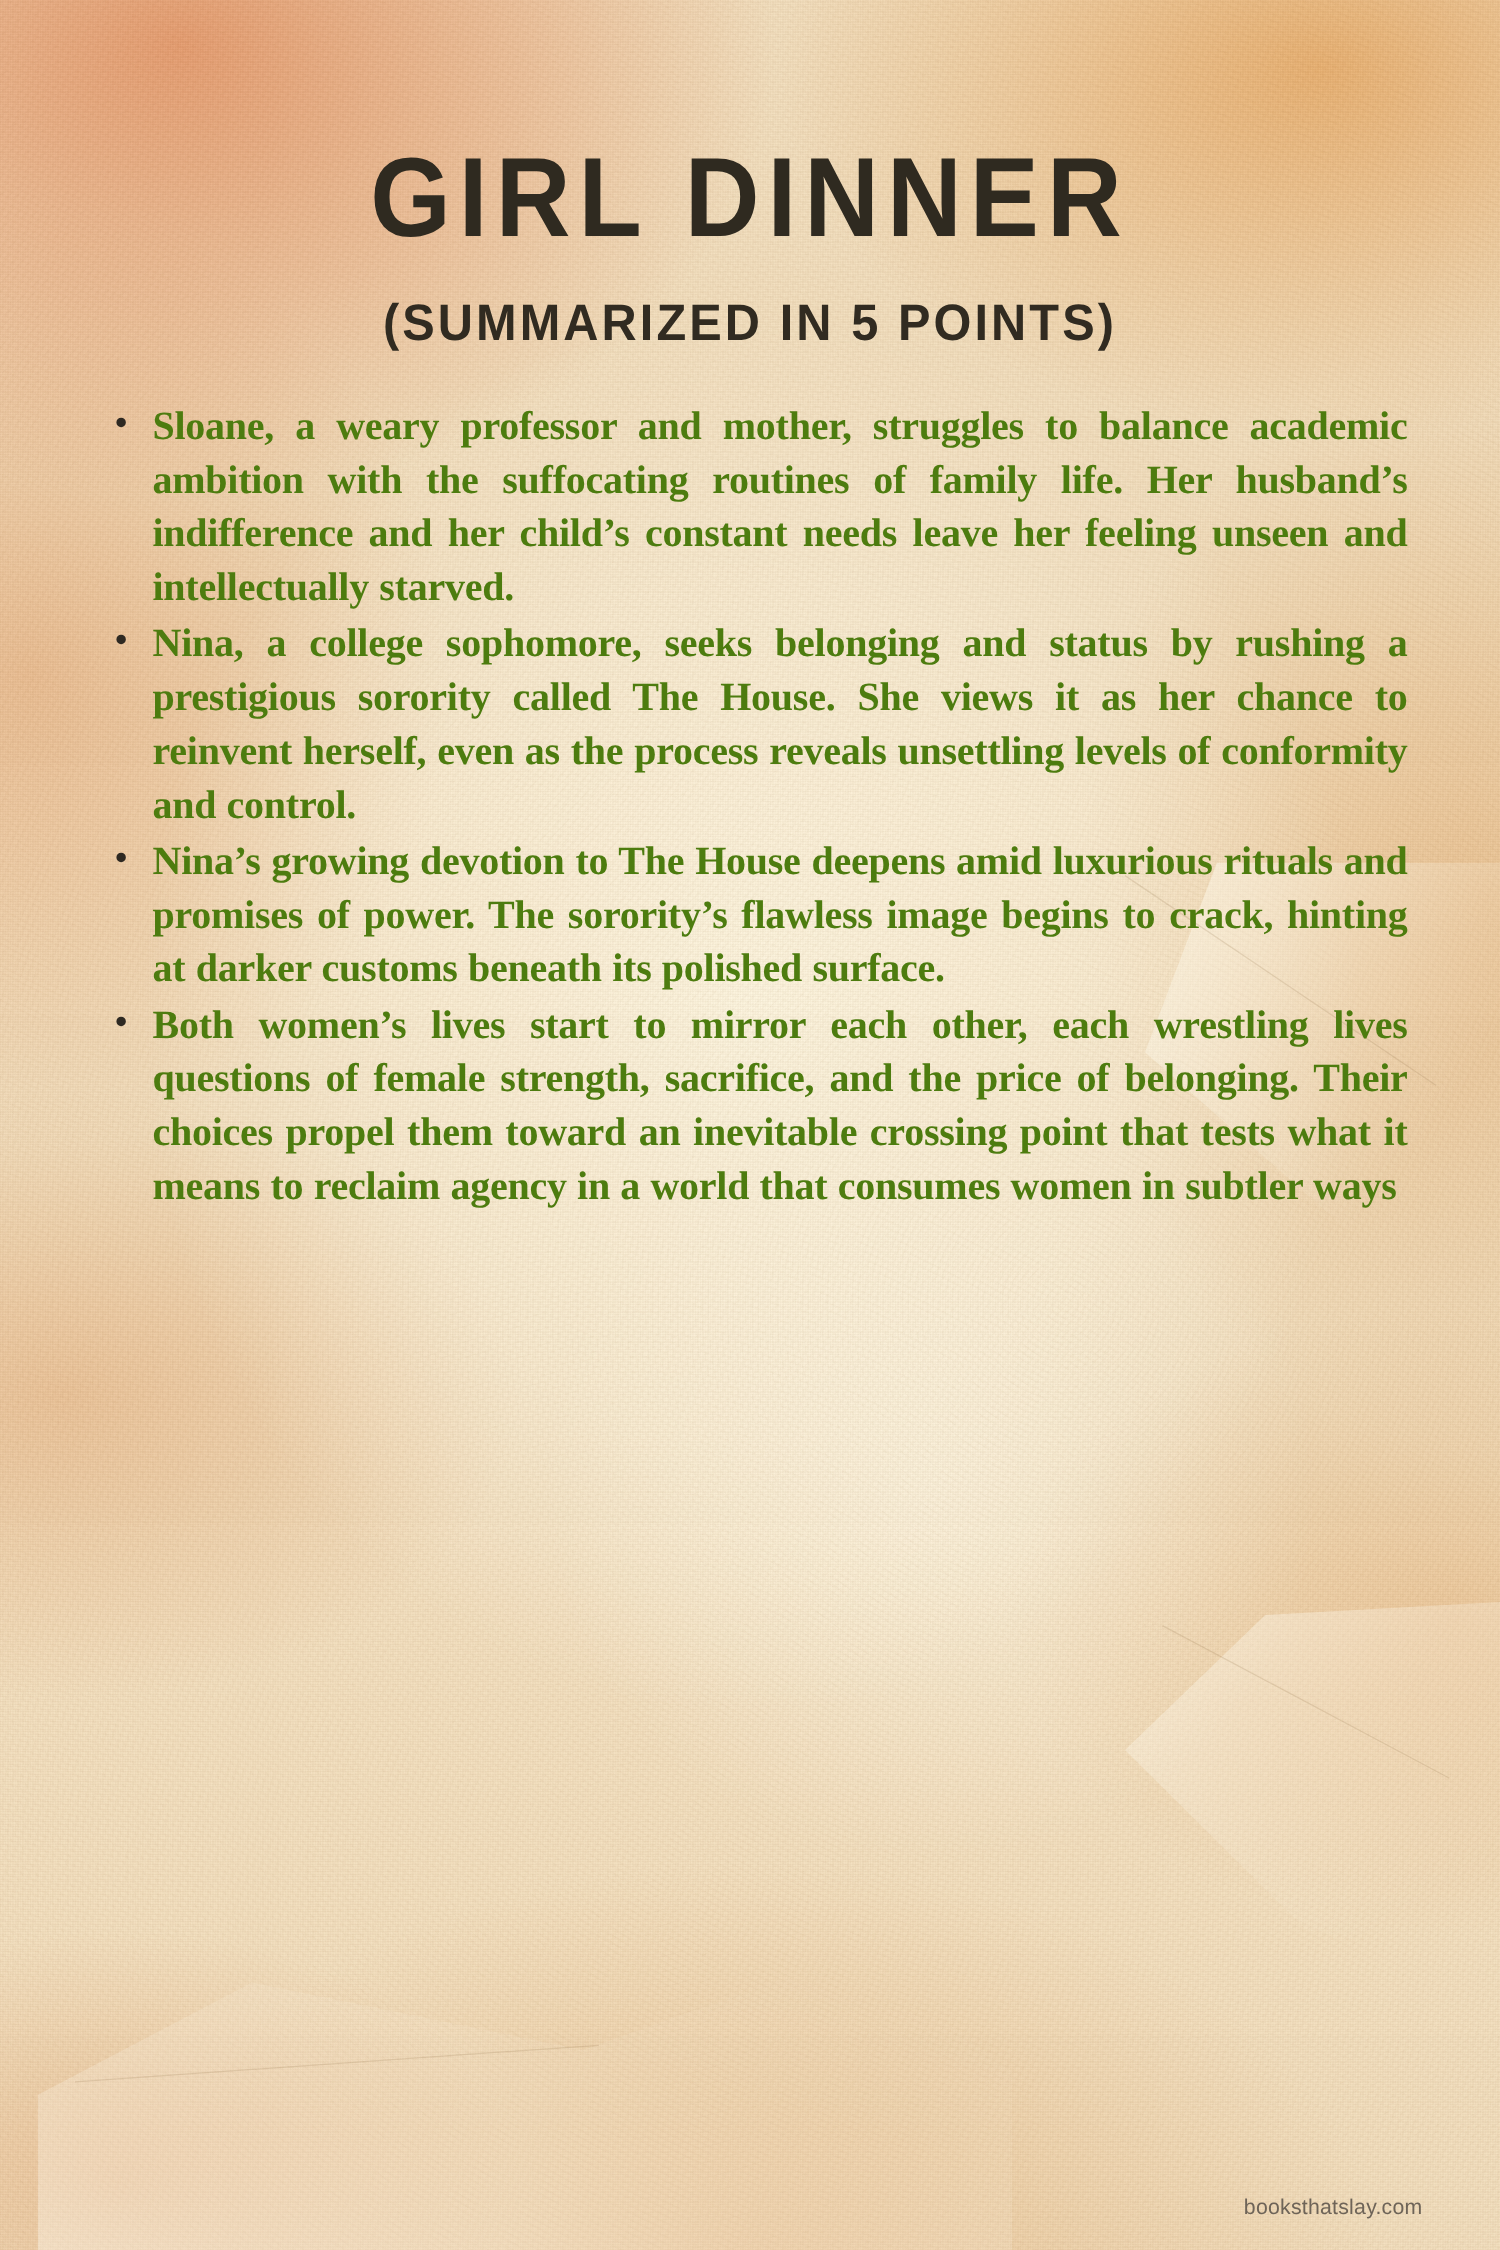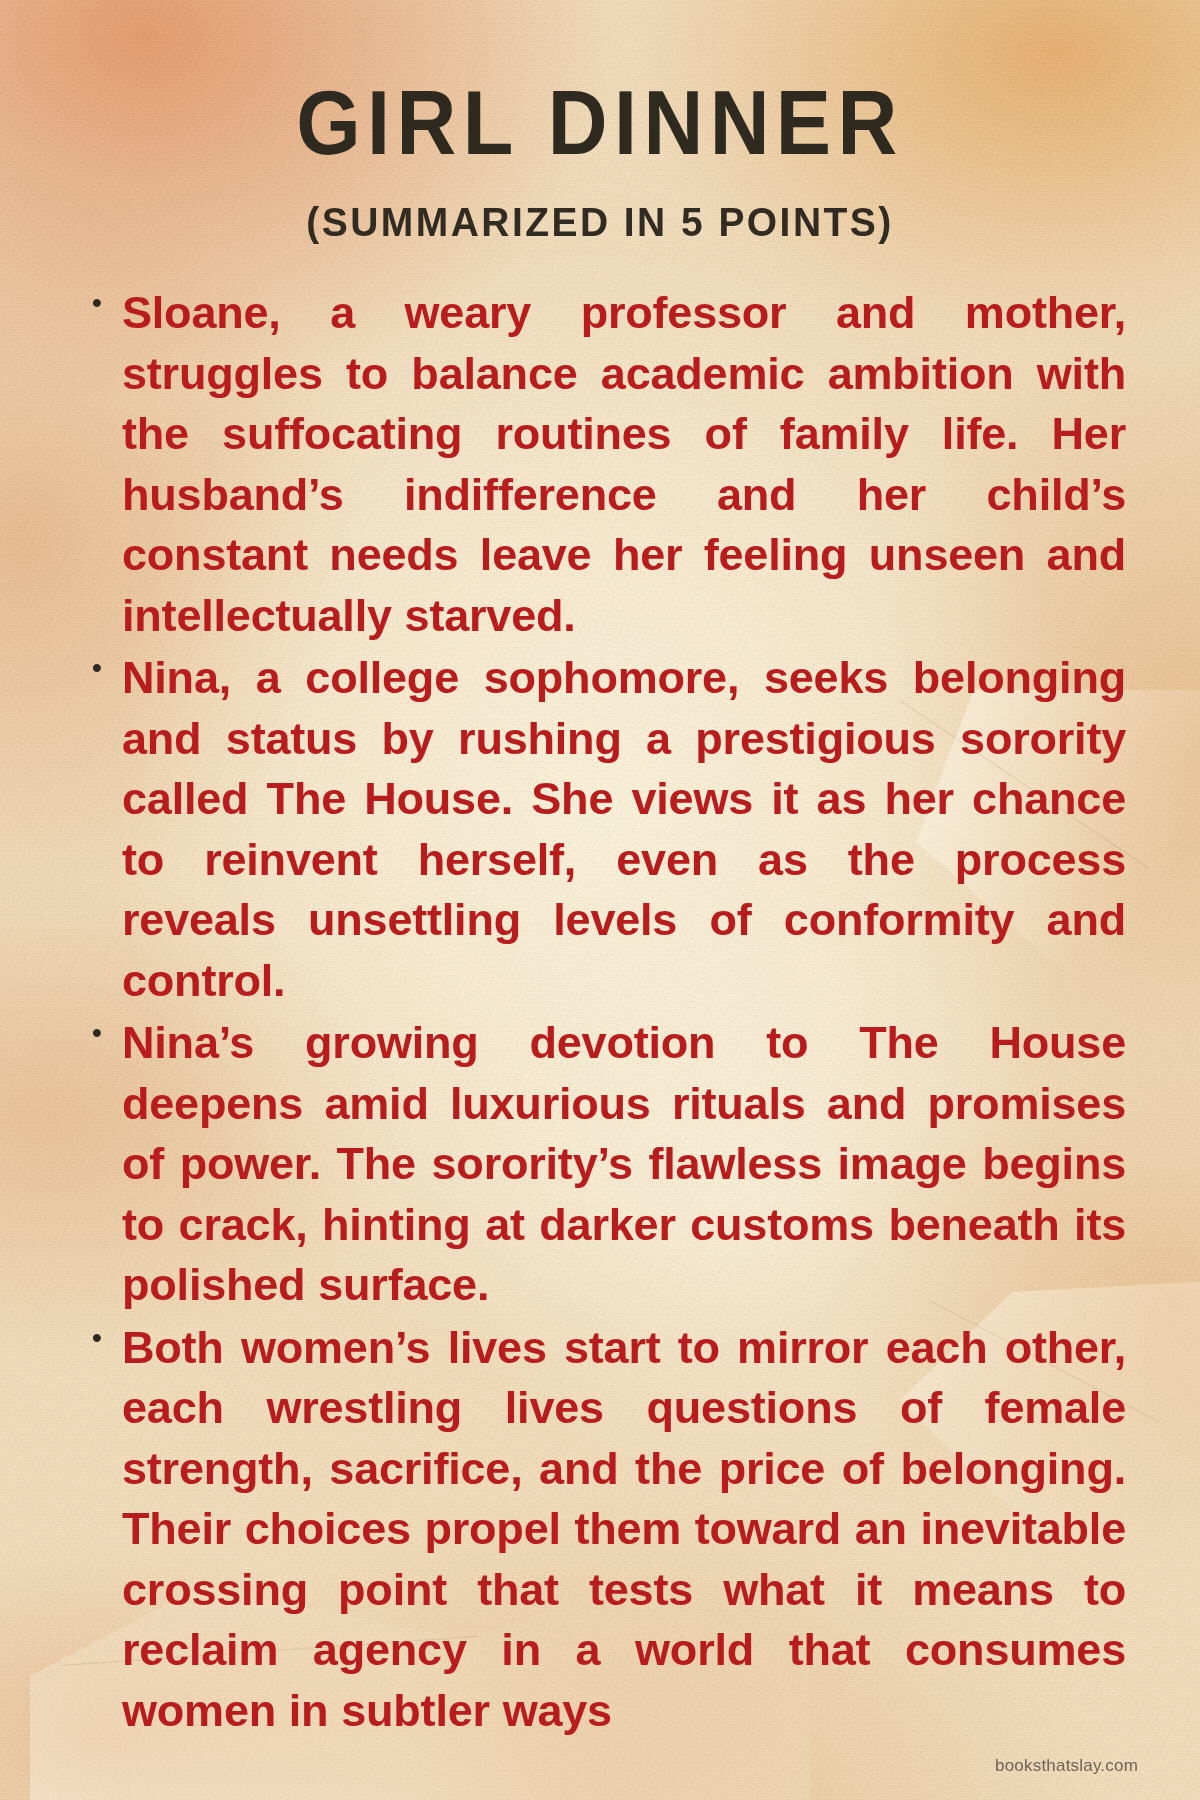--- a/index.html
+++ b/index.html
@@ -104,20 +104,21 @@
     background: rgba(150,118,80,0.20);
     height: 1px;
     transform-origin: left center;
   }
 
   
   .content {
     position: relative;
     z-index: 5;
     padding: 0 62px;
+    margin-top: 36px;
   }
 
   .title {
     margin: 0;
     padding-top: 78px;
     text-align: center;
     font-family: "Liberation Sans Narrow", "Liberation Sans", sans-serif;
     font-weight: 700;
     font-size: 90px;
     line-height: 1.0;
@@ -143,26 +144,26 @@
     list-style: none;
     margin: 0;
     padding: 40px 12px 0 26px;
   }
   .point {
     position: relative;
     padding-left: 34px;
     margin-bottom: 2px;
     text-align: justify;
     text-justify: inter-word;
-    font-family: Liberation Sans, sans-serif;
+    font-family: Liberation Serif, serif;
     font-weight: 700;
-    font-size: 45px;
+    font-size: 32px;
     line-height: 1.345;
     letter-spacing: -0.2px;
-    color: #b91c1c;
+    color: #4d7c0f;
     word-spacing: 0.5px;
   }
   .point::before {
     content: "\2022";
     position: absolute;
     left: 4px;
     top: -1px;
     font-size: 28px;
     line-height: 1.48;
     color: #2e2922;

